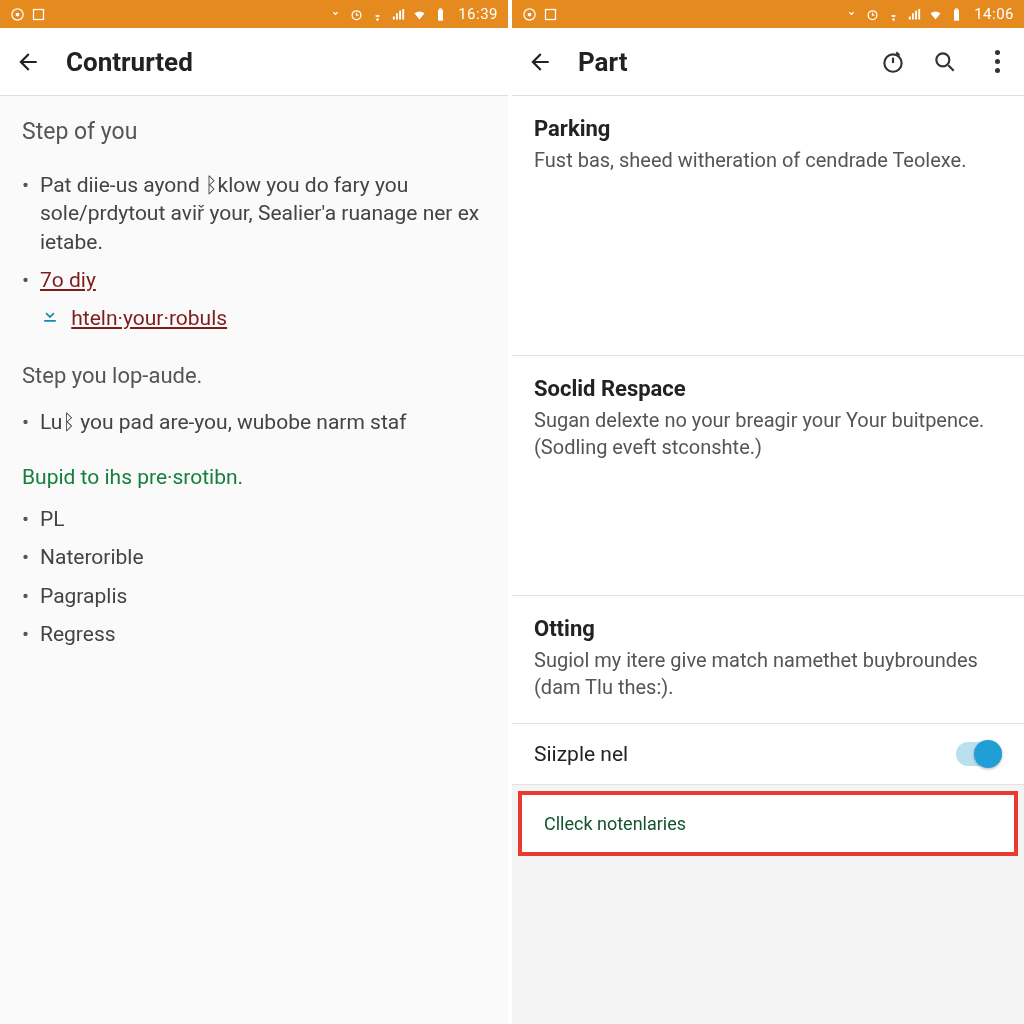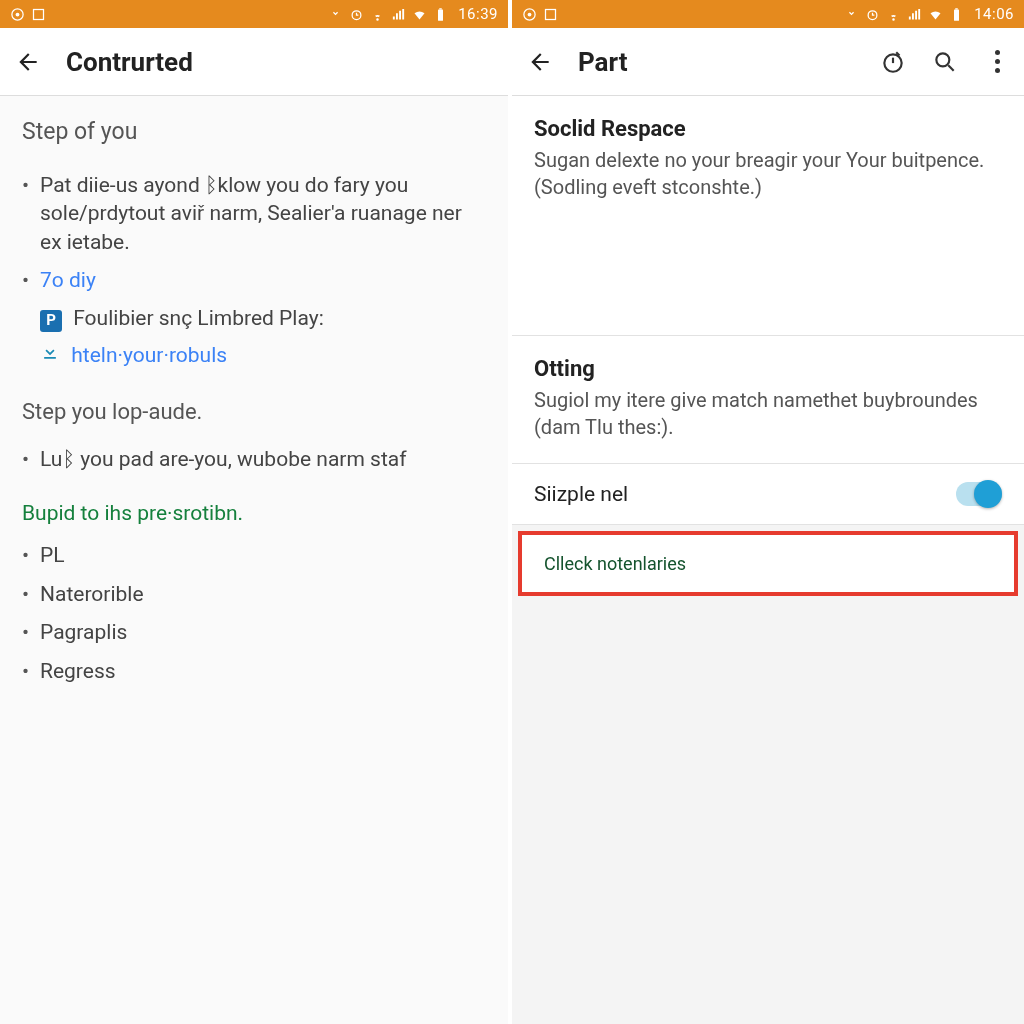--- a/index.html
+++ b/index.html
@@ -21,21 +21,21 @@
   .app-bar .actions { margin-left: auto; display: flex; gap: 26px; align-items:center; }
   .app-bar .actions svg { width: 26px; height: 26px; fill: #333; }
   .app-bar .actions .dots { display:flex; flex-direction:column; gap:4px; align-items:center; justify-content:center; width:26px; height:26px; }
   .app-bar .actions .dots span { width:5px; height:5px; background:#333; border-radius:50%; }
 
   .content { flex: 1; overflow: hidden; padding: 20px 22px 1px 22px; color: #444; font-size: 21px; line-height: 1.35; }
   .content h2 { font-size: 23px; font-weight: 400; color: #555; margin-bottom: 24px; }
   .content ul { list-style: none; }
   .content ul li { position: relative; padding-left: 18px; margin-bottom: 10px; }
   .content ul li::before { content: "•"; position: absolute; left: 0; color:#555; }
-  .link { color: #3b82f6; }
+  .link { color: #7f1d1d; text-decoration: underline; }
   .pill { display:inline-flex; width:22px; height:22px; background:#1a6fb0; color:#fff; font-weight:700; font-size:15px; align-items:center; justify-content:center; border-radius:3px; margin-right:6px;}
   .dl-icon { display:inline-flex; width:20px; height:20px; margin-right:6px; }
   .dl-icon svg { width:20px; height:20px; fill:#1a8ab5; }
   .step2 { font-size:22px; color:#555; margin: 28px 0 18px 0; }
   .list2 li { margin-bottom: 16px; margin-top: 16px; }
   .footer-text { font-size:21px; color:#15803d; margin: 26px 0 14px 0; }
   .smalllist li { margin-bottom: 6px; }
 
   
   .settings { flex:1; overflow:hidden; background:#f4f4f4; }
@@ -97,28 +97,24 @@
         <svg viewBox="0 0 24 24">
             <path d="M20 11H7.8l5.6-5.6L12 4l-8 8 8 8 1.4-1.4L7.8 13H20z"></path>
           </svg>
       </div>
       <div class="title">Contrurted</div>
     </div>
 
     <div class="content">
       <h2>Step of you</h2>
       <ul>
-        <li>Pat diie-us ayond ᛒklow you do fary you sole/prdytout aviř narm, Sealier'a ruanage ner ex ietabe.</li>
+        <li>Pat diie-us ayond ᛒklow you do fary you sole/prdytout aviř your, Sealier'a ruanage ner ex ietabe.</li>
         <li><a class="link">7o diy</a></li>
       </ul>
       <div style="padding-left:18px; margin-top:6px;">
-        <div style="margin-bottom:8px;">
-          <span class="pill">P</span>
-          <span>Foulibier snç Limbred Play:</span>
-        </div>
         <div>
           <span class="dl-icon">
               <svg viewBox="0 0 24 24">
                 <path d="M12 3v10l4-4 1.4 1.4L12 16 6.6 10.4 8 9l4 4V3zM5 18h14v2H5z"></path>
               </svg>
             </span>
           <a class="link">hteln·your·robuls</a>
         </div>
       </div>
 
@@ -192,20 +188,24 @@
           </svg>
         <div class="dots">
             <span></span>
             <span></span>
             <span></span>
           </div>
       </div>
     </div>
 
     <div class="settings">
+      <div class="card tall1">
+        <h3>Parking</h3>
+        <p>Fust bas, sheed witheration of cendrade Teolexe.</p>
+      </div>
       <div class="card tall2">
         <h3>Soclid Respace</h3>
         <p>Sugan delexte no your breagir your Your buitpence. (Sodling eveft stconshte.)</p>
       </div>
       <div class="card">
         <h3>Otting</h3>
         <p>Sugiol my itere give match namethet buybroundes (dam Tlu thes:).</p>
       </div>
       <div class="toggle-row">
         <span>Siizple nel</span>

